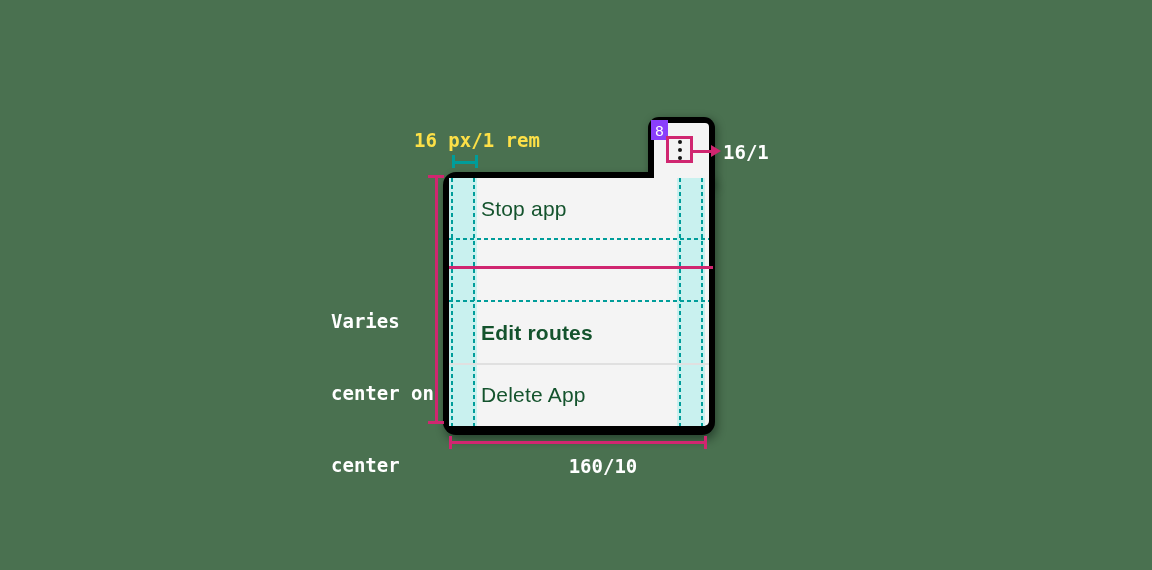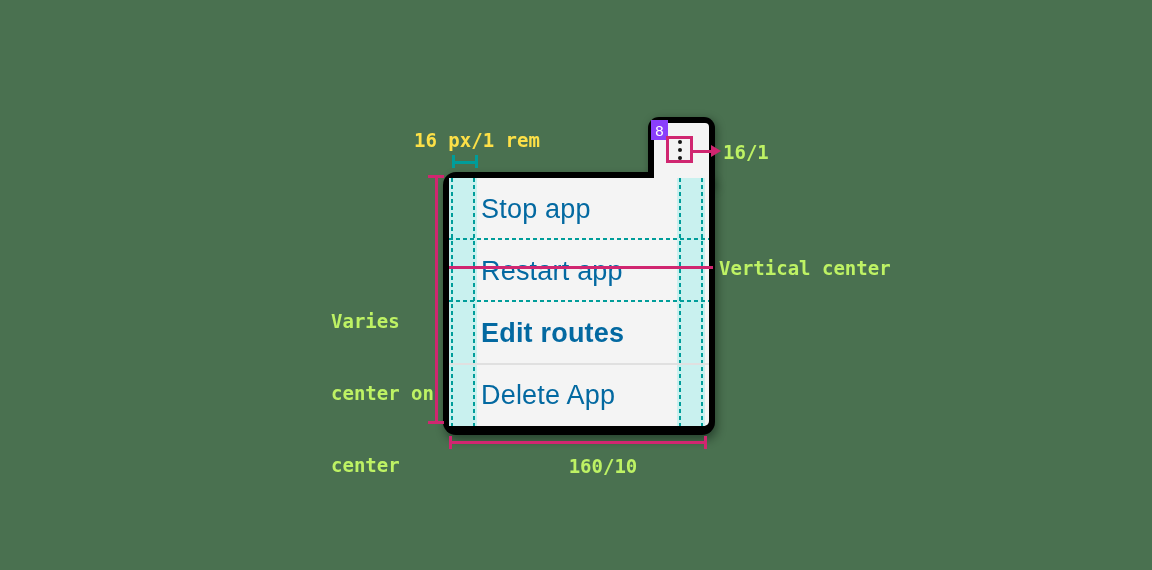--- a/index.html
+++ b/index.html
@@ -39,40 +39,40 @@
   
   .pad-col{top:0;width:28px;height:248px;background:#c9f1ef;}
   .vdash{top:0;width:2px;height:248px;
     background:repeating-linear-gradient(to bottom,#009d9a 0 4px,transparent 4px 7px);}
   .hdash{left:0;width:260px;height:2px;
     background:repeating-linear-gradient(to right,#009d9a 0 4px,transparent 4px 7px);}
   .divider{left:0;width:260px;height:2px;background:#e0e0e0;}
 
   
   .menu-row{left:0;width:260px;height:62px;display:flex;align-items:center;padding-left:32px;}
-  .menu-row span{font-size:27px;color:#0369a1;letter-spacing:.2px;}
+  .menu-row span{font-size:21px;color:#14532d;letter-spacing:.2px;}
 
   
   .badge{
     left:651px;top:120px;width:17px;height:20px;z-index:4;
     background:#8a3ffc;color:#fff;font-size:15px;
     display:flex;align-items:center;justify-content:center;
   }
   .kebab-box{
     left:666px;top:136px;width:27px;height:27px;z-index:4;
     border:3px solid #d02670;
     display:flex;flex-direction:column;align-items:center;justify-content:center;gap:4px;
   }
   .kdot{width:4px;height:4px;border-radius:50%;background:#161616;}
 
   
   .pink{background:#d02670;}
   .teal{background:#009d9a;}
   .mono{font-family:"DejaVu Sans Mono", monospace;font-weight:bold;font-size:19px;white-space:pre;z-index:5;}
-  .pink-text{color:#bef264;}
+  .pink-text{color:#ffffff;}
   .teal-text{color:#fde047;}
   .z3{z-index:3;}
   .z5{z-index:5;}
   .arrow-head{
     left:711px;top:145px;width:0;height:0;z-index:5;
     border-left:10px solid #d02670;
     border-top:6px solid transparent;
     border-bottom:6px solid transparent;
   }
   .w-label{left:474px;top:455px;width:258px;text-align:center;}
@@ -102,42 +102,38 @@
     <div class="abs vdash" style="left:230px;"></div>
     <div class="abs vdash" style="left:252px;"></div>
 
     <div class="abs hdash" style="top:60px;"></div>
     <div class="abs hdash" style="top:122px;"></div>
     <div class="abs divider" style="top:185px;"></div>
 
     <div class="abs menu-row" style="top:0;">
       <span>Stop app</span>
     </div>
-    <div class="abs menu-row" style="top:62px;">
-      <span>Restart app</span>
-    </div>
     <div class="abs menu-row" style="top:124px;font-weight:bold;">
       <span>Edit routes</span>
     </div>
     <div class="abs menu-row" style="top:186px;">
       <span>Delete App</span>
     </div>
   </div>
 
   <div class="abs pink z5" style="left:693px;top:150px;width:20px;height:3px;"></div>
   <div class="abs arrow-head"></div>
   <div class="abs mono pink-text" style="left:723px;top:141px;">16/1</div>
 
   <div class="abs mono teal-text" style="left:414px;top:129px;">16 px/1 rem</div>
   <div class="abs teal z5" style="left:452px;top:161px;width:26px;height:3px;"></div>
   <div class="abs teal z5" style="left:452px;top:155px;width:3px;height:13px;"></div>
   <div class="abs teal z5" style="left:475px;top:155px;width:3px;height:13px;"></div>
 
   <div class="abs pink z3" style="left:449px;top:266px;width:264px;height:3px;"></div>
-  <div class="abs mono pink-text z5" style="left:719px;top:257px;">Vertical center</div>
 
   <div class="abs pink z5" style="left:435px;top:176px;width:3px;height:248px;"></div>
   <div class="abs pink z5" style="left:428px;top:175px;width:16px;height:3px;"></div>
   <div class="abs pink z5" style="left:428px;top:421px;width:16px;height:3px;"></div>
   <div class="abs mono pink-text z5" style="left:331px;top:261px;line-height:24px;">
     <div>Varies</div>
     <div>center on</div>
     <div>center</div>
   </div>
 

